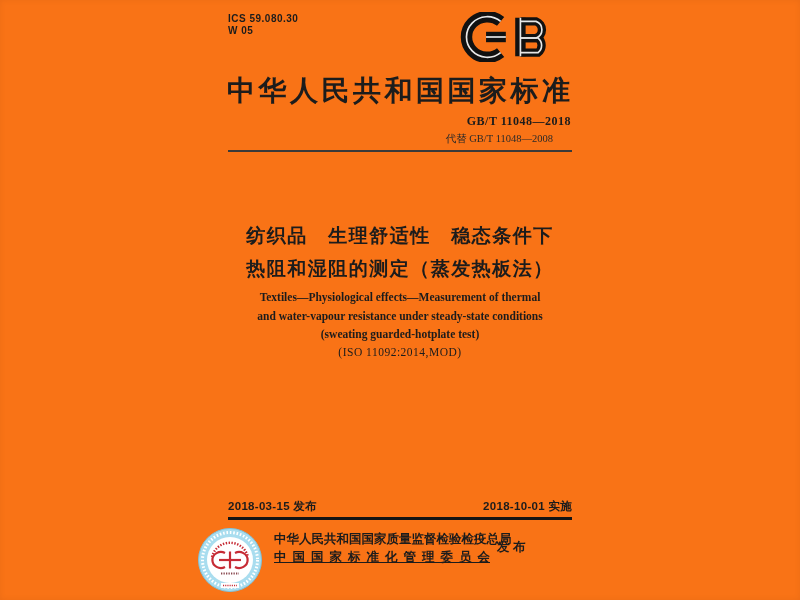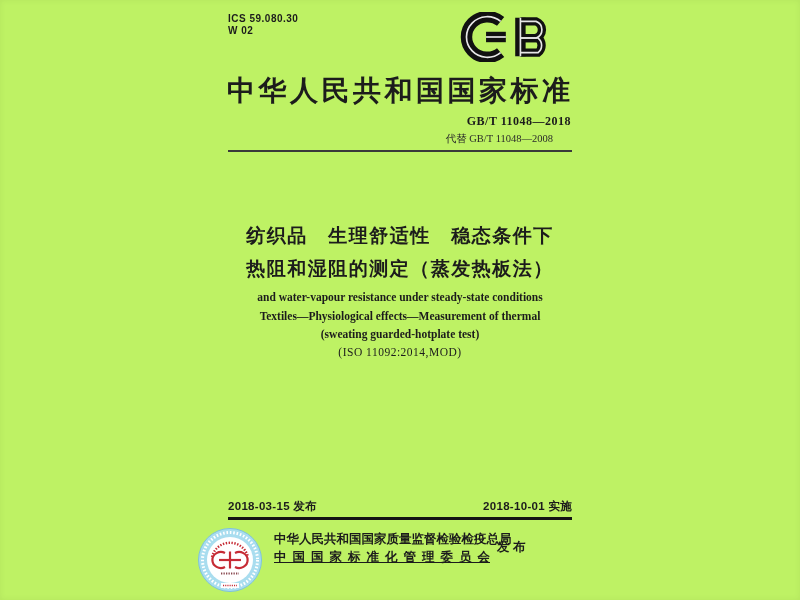--- a/index.html
+++ b/index.html
@@ -2,21 +2,21 @@
 <html><head>
 <meta charset="utf-8">
 <style>
   html,body{margin:0;padding:0;}
   body{
     width:800px;height:600px;position:relative;overflow:hidden;
     background:#ffffff;
     font-family:"Liberation Sans","DejaVu Sans",sans-serif;
     color:#1c1c1c;
   }
-  .sheet{position:absolute;inset:0;background:#bef264;box-shadow:inset 0 0 6px rgba(0,0,0,.06);}
+  .sheet{position:absolute;inset:0;background:#f97316;box-shadow:inset 0 0 6px rgba(0,0,0,.06);}
   
   .ics{position:absolute;left:228px;top:13px;font-size:10px;font-weight:bold;line-height:12px;letter-spacing:.5px;}
   
   .gb-logo{position:absolute;left:456px;top:12px;width:108px;height:50px;}
   
   .std-title{
     position:absolute;left:227px;top:72px;width:346px;
     font-family:"Liberation Serif","DejaVu Serif",serif;
     font-size:28px;font-weight:bold;
     text-align:justify;text-align-last:justify;text-justify:inter-character;
@@ -49,21 +49,21 @@
   
   .stamp{position:absolute;left:197px;top:527px;width:66px;height:66px;}
 </style>
 </head>
 <body>
 
 <div class="sheet">
 
   <div class="ics">
     <div>ICS 59.080.30</div>
-    <div>W 02</div>
+    <div>W 05</div>
   </div>
 
   <svg class="gb-logo" viewBox="0 0 100 48" aria-hidden="true">
     <g fill="none" stroke="#111" stroke-linecap="butt">
       <path d="M41,9 A20,19.5 0 1 0 41,39" stroke-width="11"></path>
       <path d="M46,24 H27" stroke-width="10"></path>
       <path d="M60,5.5 V42.5" stroke-width="10"></path>
       <path d="M60,9 H75 A8.5,8.5 0 0 1 75,25 H60" stroke-width="8"></path>
       <path d="M60,25 H77 A9,9 0 0 1 77,39 H60" stroke-width="8"></path>
     </g>
@@ -82,22 +82,22 @@
   <div class="std-replaces">代替 GB/T 11048—2008</div>
 
   <div class="rule1"></div>
 
   <div class="cn-title">
     <div>纺织品　生理舒适性　稳态条件下</div>
     <div>热阻和湿阻的测定（蒸发热板法）</div>
   </div>
 
   <div class="en-title">
+    <div>Textiles—Physiological effects—Measurement of thermal</div>
     <div>and water-vapour resistance under steady-state conditions</div>
-    <div>Textiles—Physiological effects—Measurement of thermal</div>
     <div>(sweating guarded-hotplate test)</div>
   </div>
 
   <div class="iso-ref">(ISO 11092:2014,MOD)</div>
 
   <div class="date-row">
     <span>2018-03-15 发布</span>
     <span>2018-10-01 实施</span>
   </div>
 

